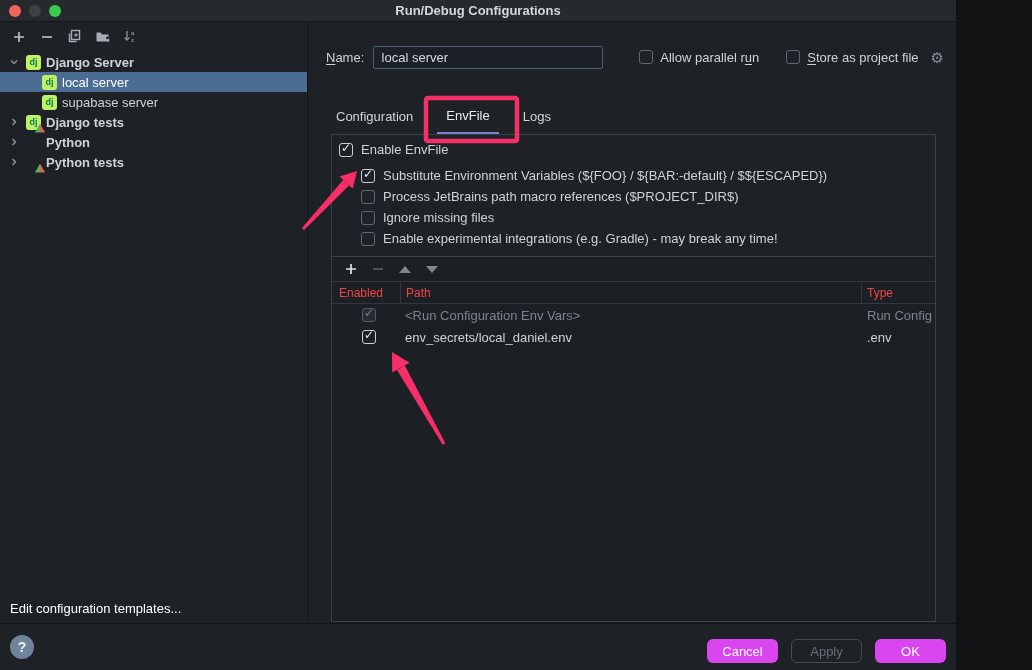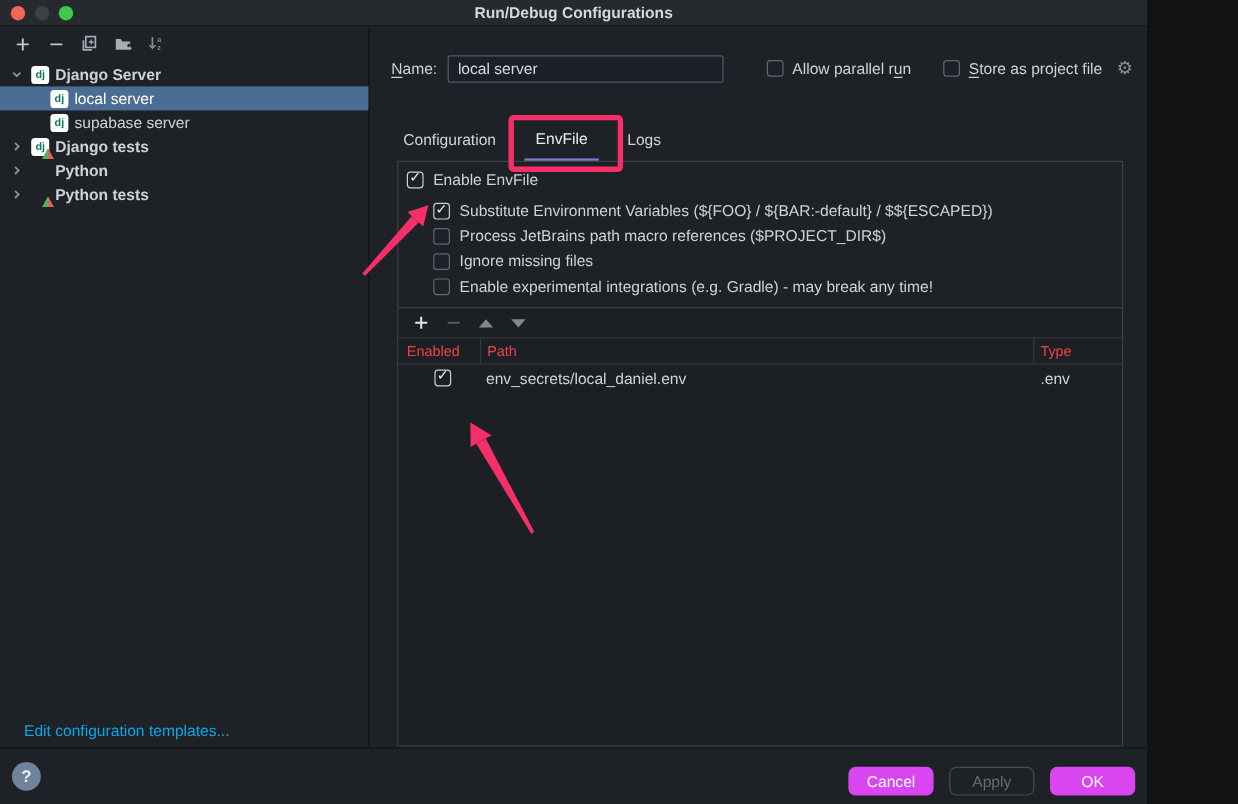--- a/index.html
+++ b/index.html
@@ -25,27 +25,27 @@
   .sidebar { position:absolute; top:23px; left:0; width:308px; bottom:48px; border-right:1px solid #121519; }
   .sb-toolbar { height:27px; display:flex; align-items:center; gap:11px; padding-left:10px; }
   .sb-icon { width:17px; height:17px; display:flex; align-items:center; justify-content:center; color:#a7adb4; cursor:pointer; }
   .tree { margin-top:2px; }
   .tree-row { height:20px; display:flex; align-items:center; padding-left:6px; gap:5px; cursor:pointer; white-space:nowrap; }
   .tree-row.selected { background:#4c6d93; color:#ffffff; }
   .tree-row.child { padding-left:42px; }
   .tree-row .bold { font-weight:bold; }
   .chev { width:15px; height:15px; display:flex; align-items:center; justify-content:center; color:#8b9299; flex:none; }
   .icon-wrap { position:relative; width:15px; height:15px; flex:none; }
-  .dj-icon { width:15px; height:15px; border-radius:3px; background:#ffffff; color:#0c7a55;
+  .dj-icon { width:15px; height:15px; border-radius:3px; background:#bef264; color:#0c7a55;
     font-size:9px; font-weight:bold; display:flex; align-items:center; justify-content:center; }
   .py-icon { width:15px; height:15px; border-radius:4px; background:linear-gradient(135deg,#3b72a4 50%,#f3c84b 50%); }
   .test-overlay { position:absolute; right:-4px; bottom:-3px; width:10px; height:9px;
     background:linear-gradient(90deg,#53b15c 50%,#e35f54 50%);
     clip-path:polygon(50% 0, 100% 100%, 0 100%); }
-  .edit-link { position:absolute; left:20px; bottom:6px; color:#0ea5e9; cursor:pointer; }
+  .edit-link { position:absolute; left:10px; bottom:6px; color:#ffffff; cursor:pointer; }
   
   .main { position:absolute; top:23px; left:309px; right:0; bottom:48px;padding-left:30px; }
   .name-row { position:absolute; top:22px; left:17px; right:12px; height:24px; display:flex; align-items:center; }
   .name-label { width:60px; }
   .mn { text-decoration:underline; text-underline-offset:2px; }
   .name-input { width:292px; height:23px; background:#1b2026; border:1px solid #4a5b74; border-radius:2px;
     color:#d6dade; font:inherit; padding:2px 8px; outline:none; }
   .cb { width:14px; height:14px; border:1.5px solid #5b6877; border-radius:3px; position:relative; flex:none; cursor:pointer; background:transparent; }
   .cb.checked { border-color:#c8cfd6; }
   .cb.checked::after { content:"✓"; position:absolute; top:-3px; left:1px; color:#eef1f4; font-size:12px; font-weight:bold; }
@@ -263,20 +263,27 @@
               <span class="tri-down"></span>
             </span>
         </div>
         <div class="tbl-header">
           <span class="col-en">Enabled</span>
           <span class="sep"></span>
           <span class="col-path">Path</span>
           <span class="sep"></span>
           <span class="col-type">Type</span>
         </div>
+        <div class="tbl-row readonly">
+          <span class="col-en">
+            <span class="cb disabled checked"></span>
+          </span>
+          <span class="col-path">&lt;Run Configuration Env Vars&gt;</span>
+          <span class="col-type">Run Config</span>
+        </div>
         <div class="tbl-row">
           <span class="col-en">
             <span class="cb checked"></span>
           </span>
           <span class="col-path">env_secrets/local_daniel.env</span>
           <span class="col-type">.env</span>
         </div>
       </div>
     </div>
   </div>

